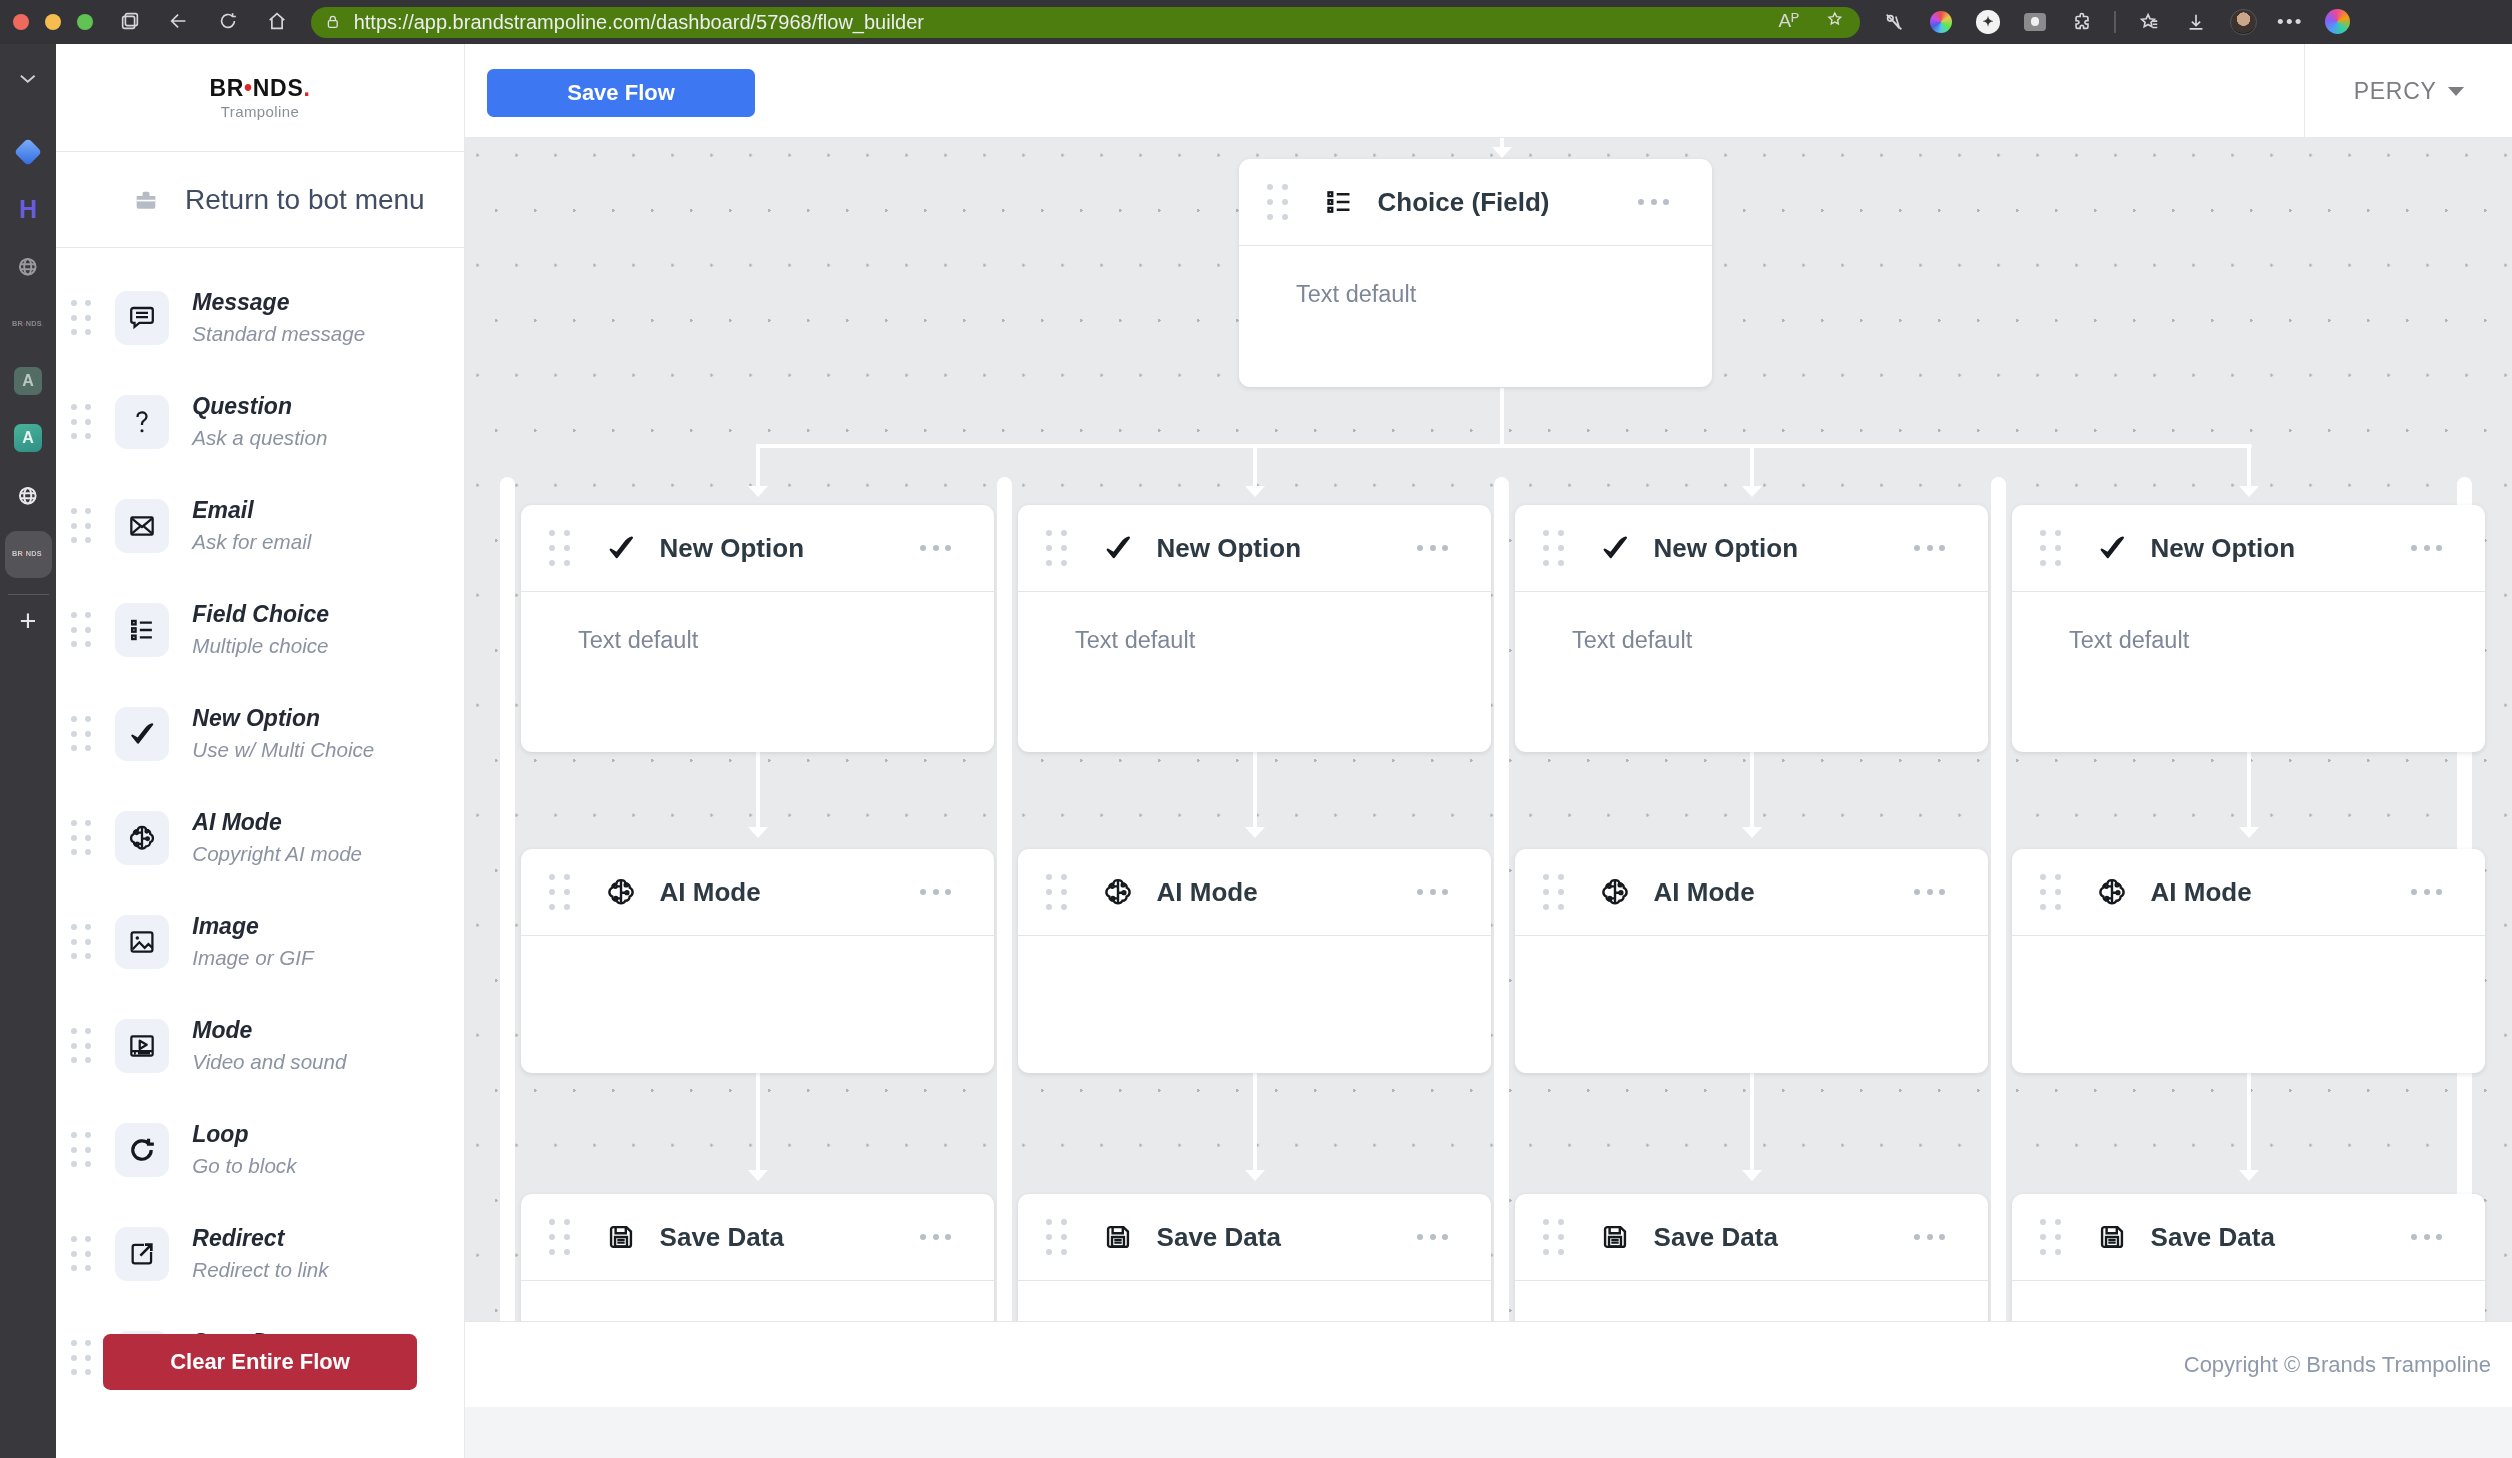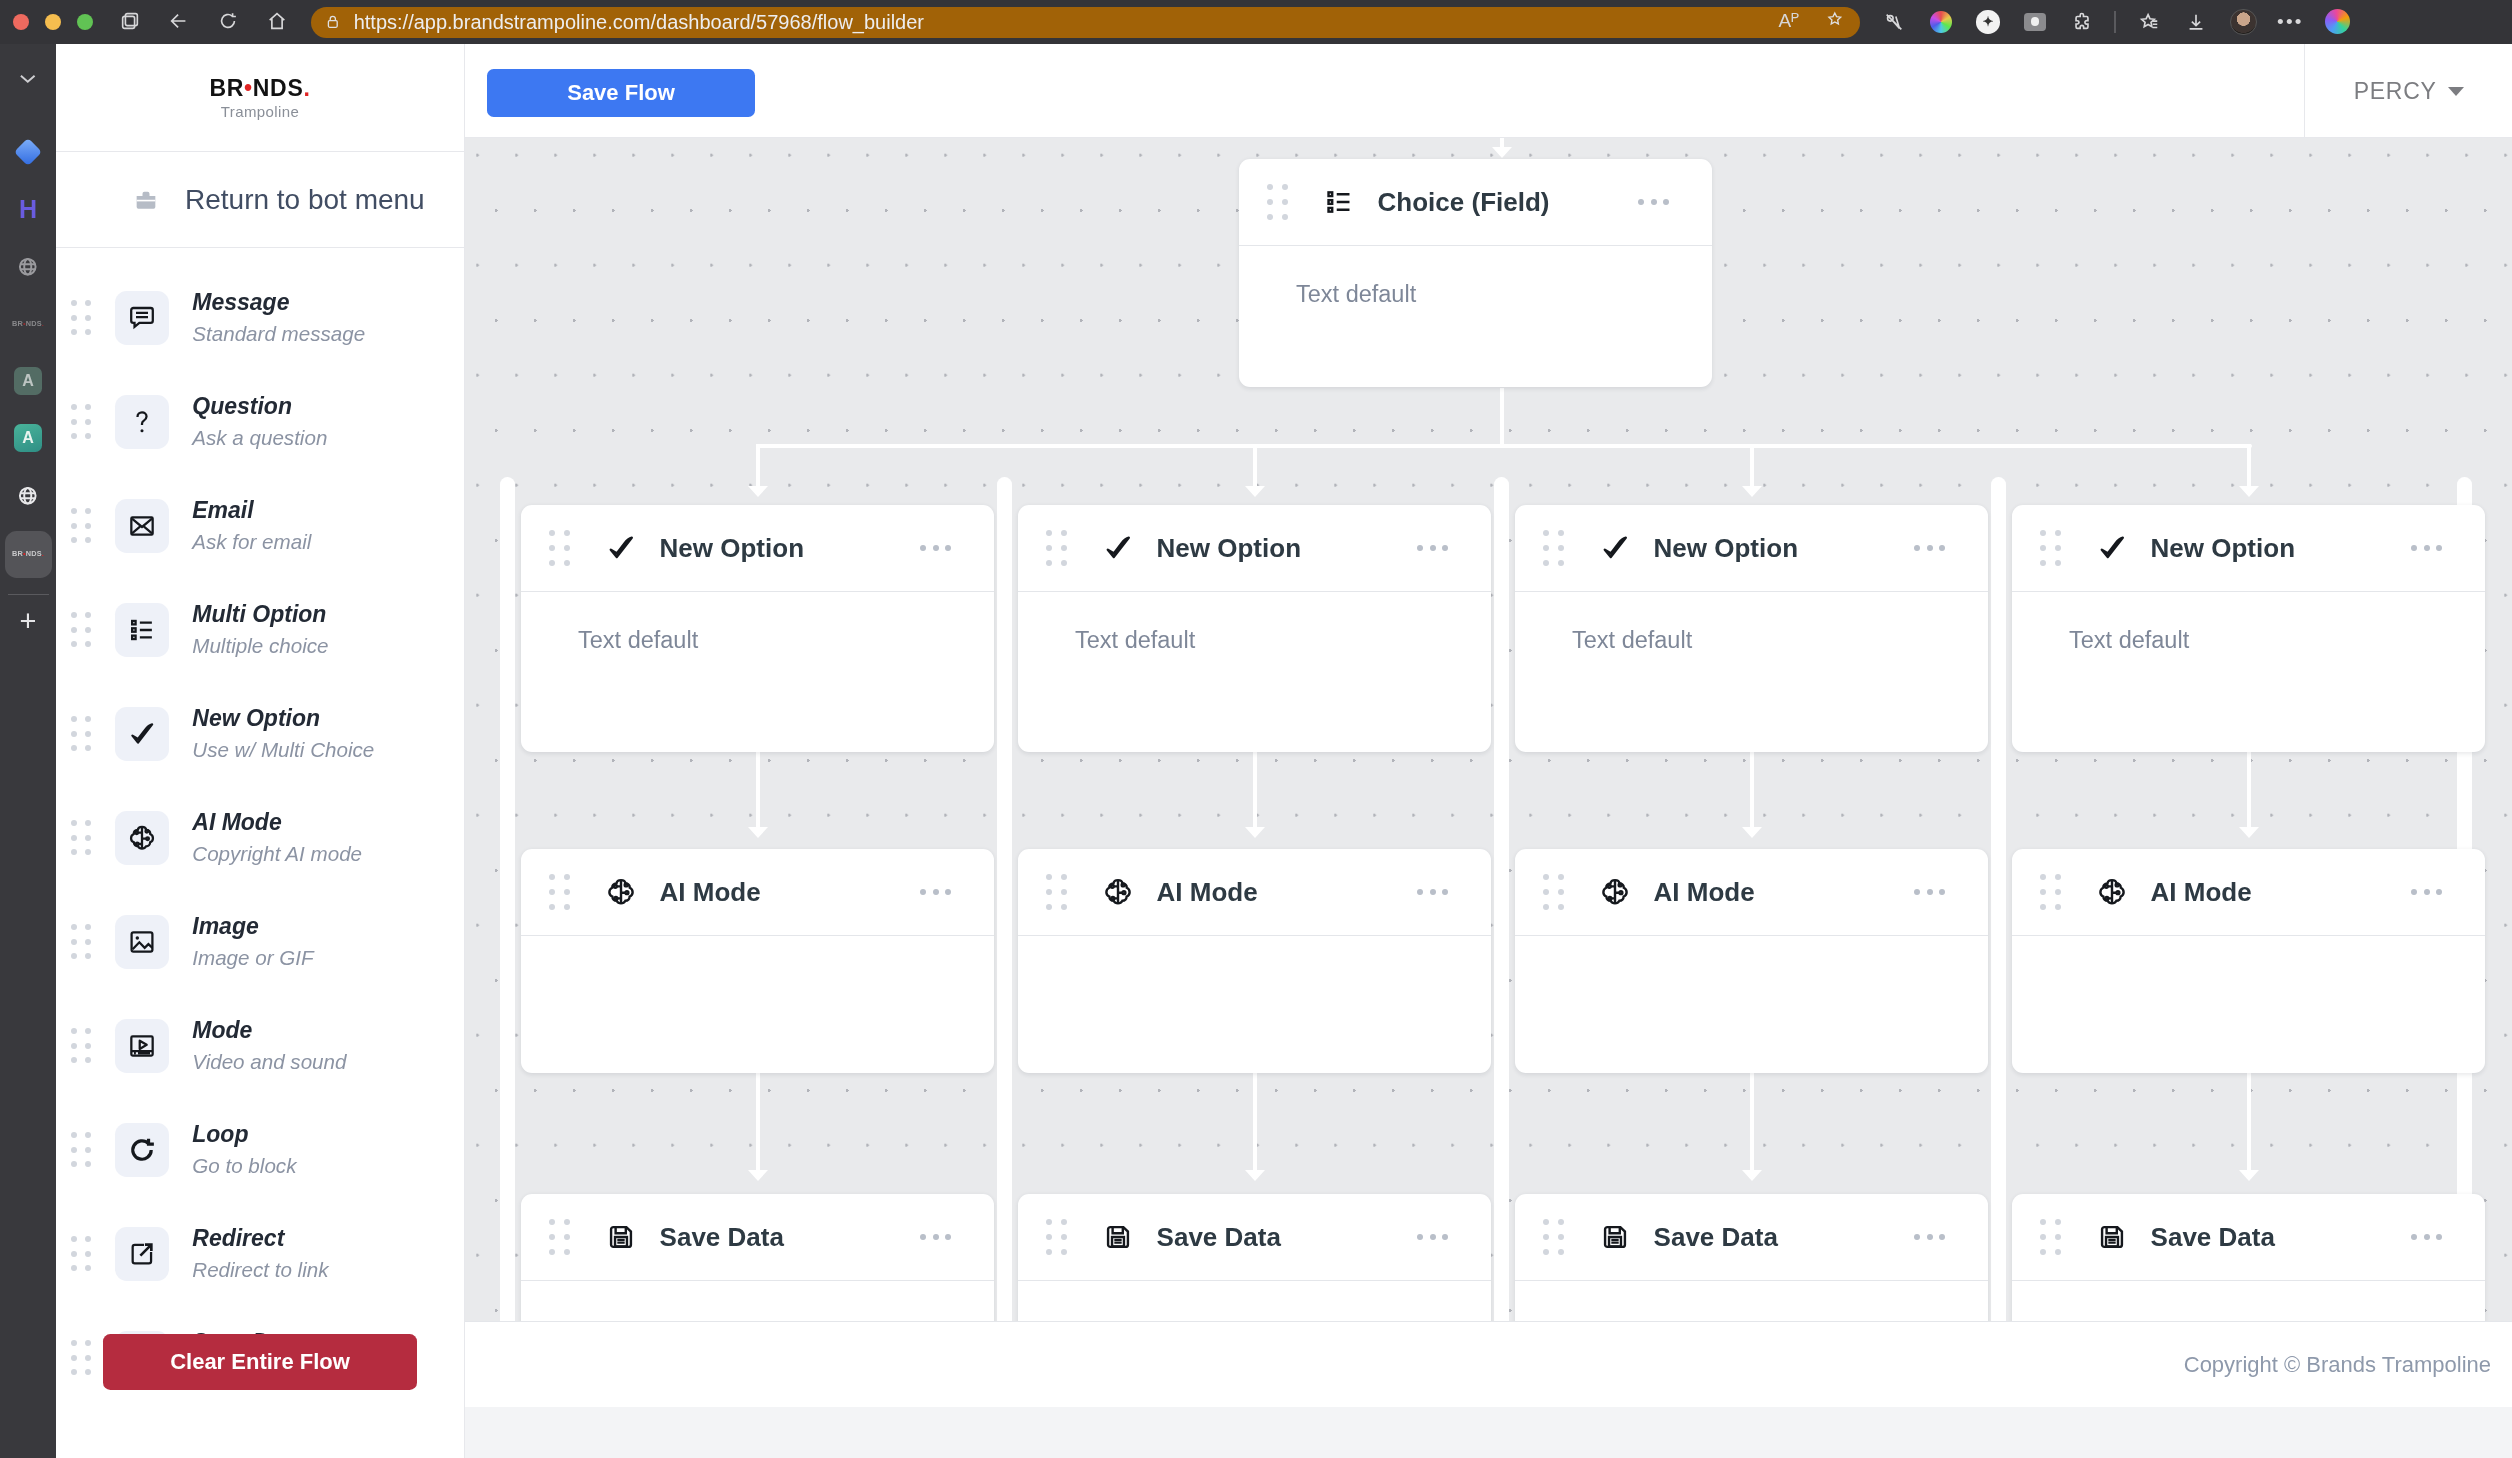--- a/index.html
+++ b/index.html
@@ -7,21 +7,21 @@
   body { font-family:"Liberation Sans", sans-serif; background:#222326; overflow:hidden; }
   #app { position:relative; width:2512px; height:1458px; background:#fff; overflow:hidden; }
 
   
   .chrome { position:absolute; left:0; top:0; width:2512px; height:44px; background:#343438; display:flex; align-items:center; z-index:50; }
   .traffic { display:flex; gap:16px; margin-left:13.2px; }
   .tl { width:16px; height:16px; border-radius:50%; }
   .tl.red{background:#ee6a5f;} .tl.yellow{background:#f5bd4f;} .tl.green{background:#61c354;}
   .navic { width:25px; height:25px; margin-left:24px; display:flex; align-items:flex-start; justify-content:center; color:#d7d7d9; flex:0 0 auto; }
   .navic svg { width:22px; height:22px; stroke:#d7d7d9; stroke-width:1.8; fill:none; }
-  .urlpill { height:31px; flex:0 0 1549px; margin-left:22px; background:#a16207; border-radius:16px; display:flex; align-items:center; padding:0 13.2px; color:#ececee; }
+  .urlpill { height:31px; flex:0 0 1549px; margin-left:22px; background:#4d7c0f; border-radius:16px; display:flex; align-items:center; padding:0 13.2px; color:#ececee; }
   .urlpill svg { width:17.6px; height:17.6px; stroke:#e0e0e2; stroke-width:1.8; fill:none; flex:0 0 auto; }
   .urltext { font-size:20px; margin-left:11.7px; color:#ededef; white-space:nowrap; flex:1 1 auto; }
   .pill-end { display:flex; gap:20.6px; margin-left:auto; align-items:center; }
   .ric { width:26.4px; height:26.4px; margin-left:20.6px; display:flex; align-items:center; justify-content:center; color:#d8d8da; font-size:19px; flex:0 0 auto; }
   .ric svg { width:22px; height:22px; stroke:#d8d8da; stroke-width:1.8; fill:none; }
   .chrome-div { width:1.5px; height:22px; background:#5a5a5e; margin-left:19px; }
   .compass { width:22px; height:22px; border-radius:50%; background:conic-gradient(#e84d4d,#e8c84d,#5de84d,#4dc9e8,#4d5de8,#c94de8,#e84d4d); }
   .whitecirc { width:23.5px; height:23.5px; border-radius:50%; background:#f2f2f2; color:#333; font-size:13.2px; display:flex;align-items:center;justify-content:center; font-weight:bold;}
   .camera { width:22px; height:17.6px; background:#8b8b8e; border-radius:3.7px; position:relative; }
   .camera:after{content:""; position:absolute; left:6.6px; top:3.7px; width:8.8px; height:8.8px; border-radius:50%; background:#f0f0f0;}
@@ -378,21 +378,21 @@
             <i></i>
             <i></i>
             <i></i>
           </span>
         <span class="ptile">
             <svg viewBox="0 0 44 44" width="32" height="32">
               <use href="#i-multichoice"></use>
             </svg>
           </span>
         <span class="ptext">
-            <div class="ptitle">Multi Option</div>
+            <div class="ptitle">Field Choice</div>
             <div class="psub">Multiple choice</div>
           </span>
       </div>
       <div class="pitem">
         <span class="dots6">
             <i></i>
             <i></i>
             <i></i>
             <i></i>
             <i></i>

